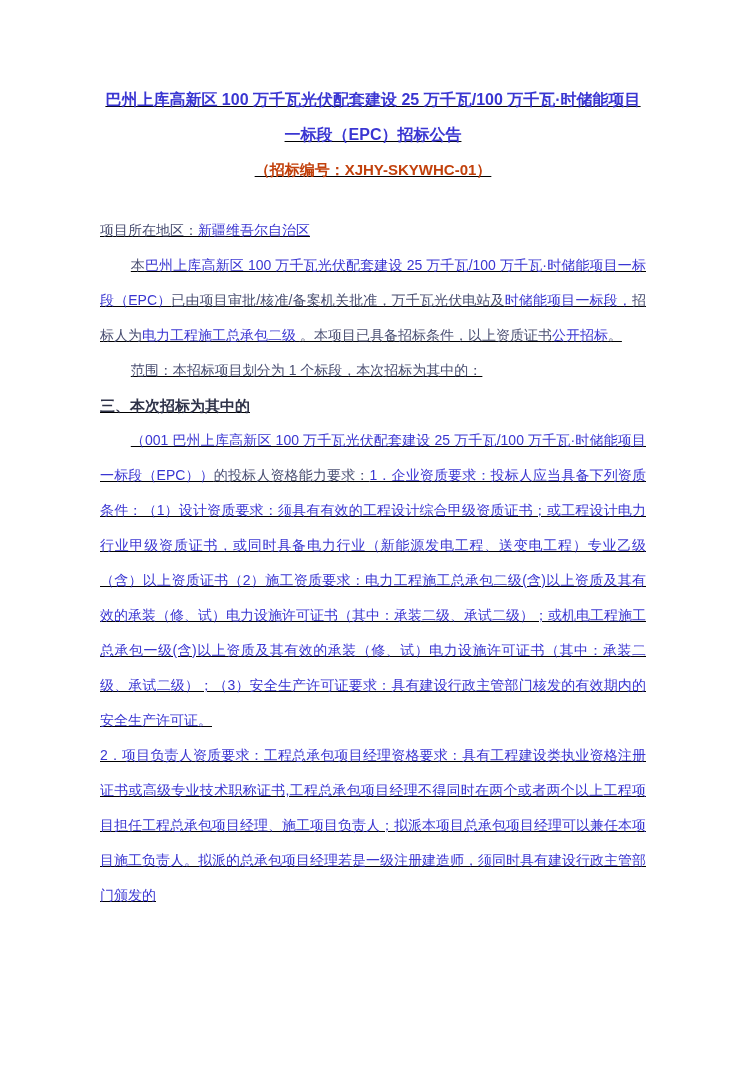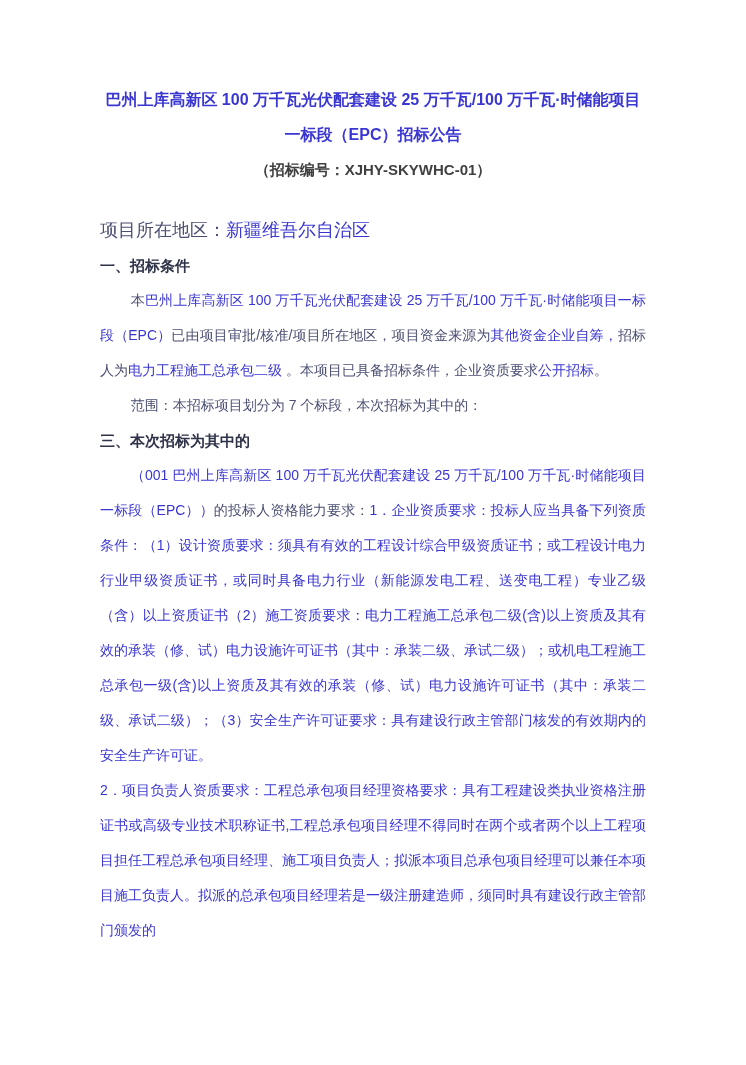--- a/index.html
+++ b/index.html
@@ -7,40 +7,41 @@
     width:746px; height:1065px;
     background:#ffffff;
     font-family:"Liberation Sans","DejaVu Sans",sans-serif;
     overflow:hidden;
   }
   .page {
     box-sizing:border-box;
     width:746px; height:1065px;
     padding:82px 100px 0 100px;
     background:#ffffff;
+    text-decoration:underline;
   }
   .title {
     margin:0;
     font-size:16px;
     font-weight:bold;
     line-height:35px;
     text-align:center;
     color:#3a36d2;
   }
   .subtitle {
     margin:0;
     font-size:15px;
     font-weight:bold;
     line-height:35px;
     text-align:center;
-    color:#404040;
+    color:#c2410c;
   }
   .loc {
     margin:26px 0 0 0;
-    font-size:18px;
+    font-size:14px;
     line-height:35px;
     color:#4a4f72;
   }
   h2.sec {
     margin:0;
     font-size:15px;
     font-weight:bold;
     line-height:35px;
     color:#2f3349;
   }
@@ -59,27 +60,26 @@
 <body>
 
 <div class="page">
 
   <h1 class="title">巴州上库高新区 100 万千瓦光伏配套建设 25 万千瓦/100 万千瓦·时储能项目一标段（EPC）招标公告</h1>
 
   <div class="subtitle">（招标编号：XJHY-SKYWHC-01）</div>
 
   <p class="loc"><span>项目所在地区：</span><span class="v">新疆维吾尔自治区</span></p>
 
-  <h2 class="sec">一、招标条件</h2>
 
-  <p class="para indent"><span>本</span><span class="v">巴州上库高新区 100 万千瓦光伏配套建设 25 万千瓦/100 万千瓦·时储能项目一标段（EPC）</span><span>已由项目审批/核准/项目所在地区，项目资金来源为</span><span class="v">其他资金企业自筹，</span><span>招标人为</span><span class="v">电力工程施工总承包二级 </span><span>。本项目已具备招标条件，企业资质要求</span><span class="v">公开招标</span><span>。</span></p>
+  <p class="para indent"><span>本</span><span class="v">巴州上库高新区 100 万千瓦光伏配套建设 25 万千瓦/100 万千瓦·时储能项目一标段（EPC）</span><span>已由项目审批/核准/备案机关批准，万千瓦光伏电站及</span><span class="v">时储能项目一标段，</span><span>招标人为</span><span class="v">电力工程施工总承包二级 </span><span>。本项目已具备招标条件，以上资质证书</span><span class="v">公开招标</span><span>。</span></p>
 
 
 
-  <p class="para indent"><span>范围：本招标项目划分为 7 个标段，本次招标为其中的：</span></p>
+  <p class="para indent"><span>范围：本招标项目划分为 1 个标段，本次招标为其中的：</span></p>
 
 
   <h2 class="sec">三、本次招标为其中的</h2>
 
   <p class="para indent"><span class="v">（001 巴州上库高新区 100 万千瓦光伏配套建设 25 万千瓦/100 万千瓦·时储能项目一标段（EPC））</span><span>的投标人资格能力要求：</span><span class="v">1．企业资质要求：投标人应当具备下列资质条件：（1）设计资质要求：须具有有效的工程设计综合甲级资质证书；或工程设计电力行业甲级资质证书，或同时具备电力行业（新能源发电工程、送变电工程）专业乙级（含）以上资质证书（2）施工资质要求：电力工程施工总承包二级(含)以上资质及其有效的承装（修、试）电力设施许可证书（其中：承装二级、承试二级）；或机电工程施工总承包一级(含)以上资质及其有效的承装（修、试）电力设施许可证书（其中：承装二级、承试二级）；（3）安全生产许可证要求：具有建设行政主管部门核发的有效期内的安全生产许可证。</span></p>
 
   <p class="para"><span class="v">2．项目负责人资质要求：工程总承包项目经理资格要求：具有工程建设类执业资格注册证书或高级专业技术职称证书,工程总承包项目经理不得同时在两个或者两个以上工程项目担任工程总承包项目经理、施工项目负责人；拟派本项目总承包项目经理可以兼任本项目施工负责人。拟派的总承包项目经理若是一级注册建造师，须同时具有建设行政主管部门颁发的</span></p>
 
 </div>
 

